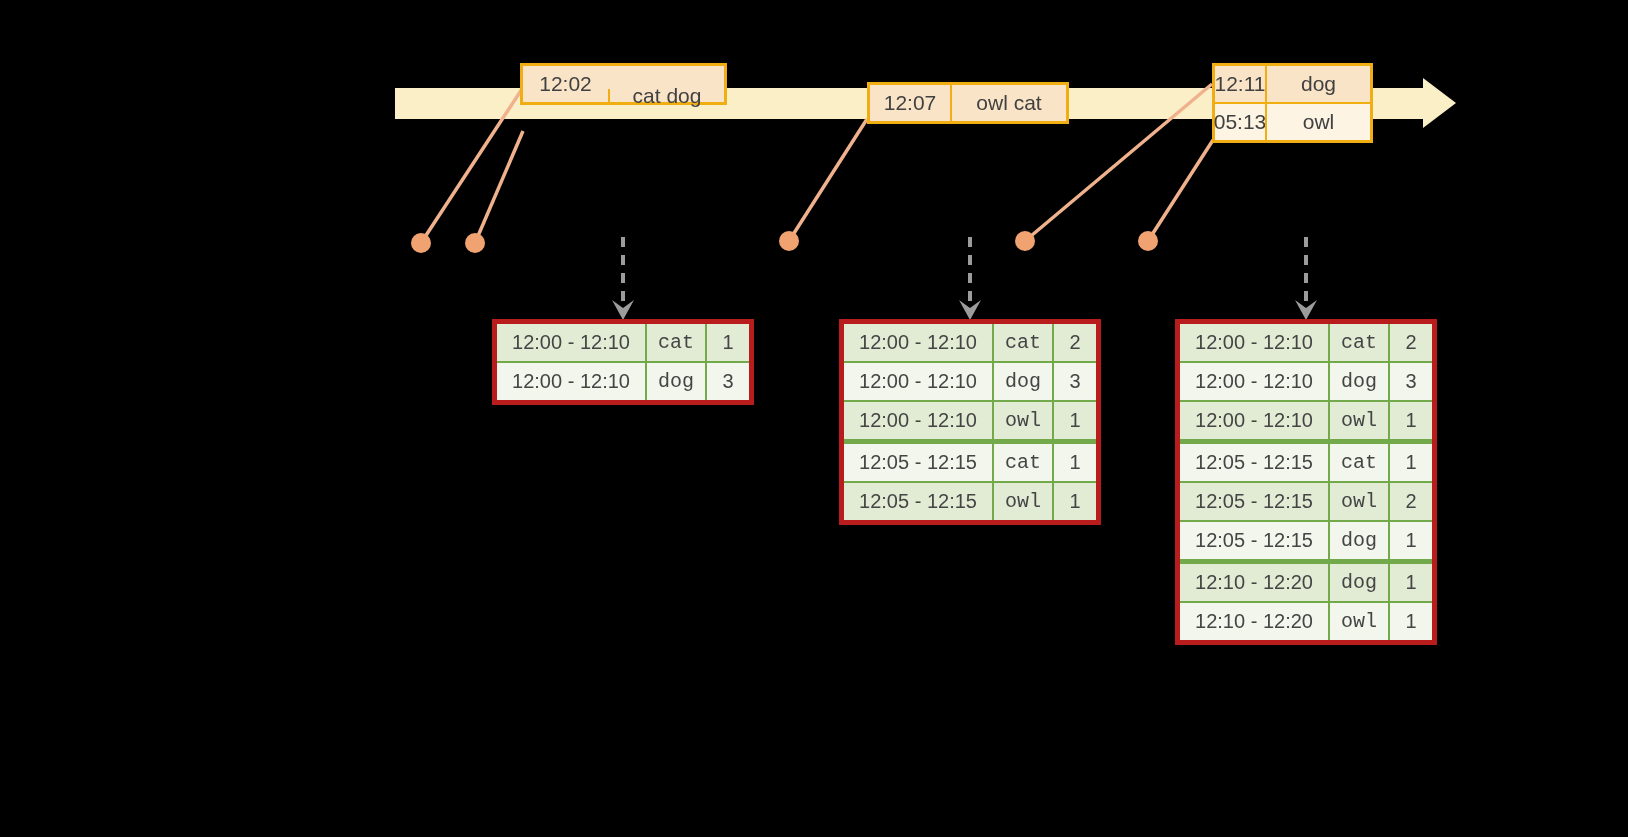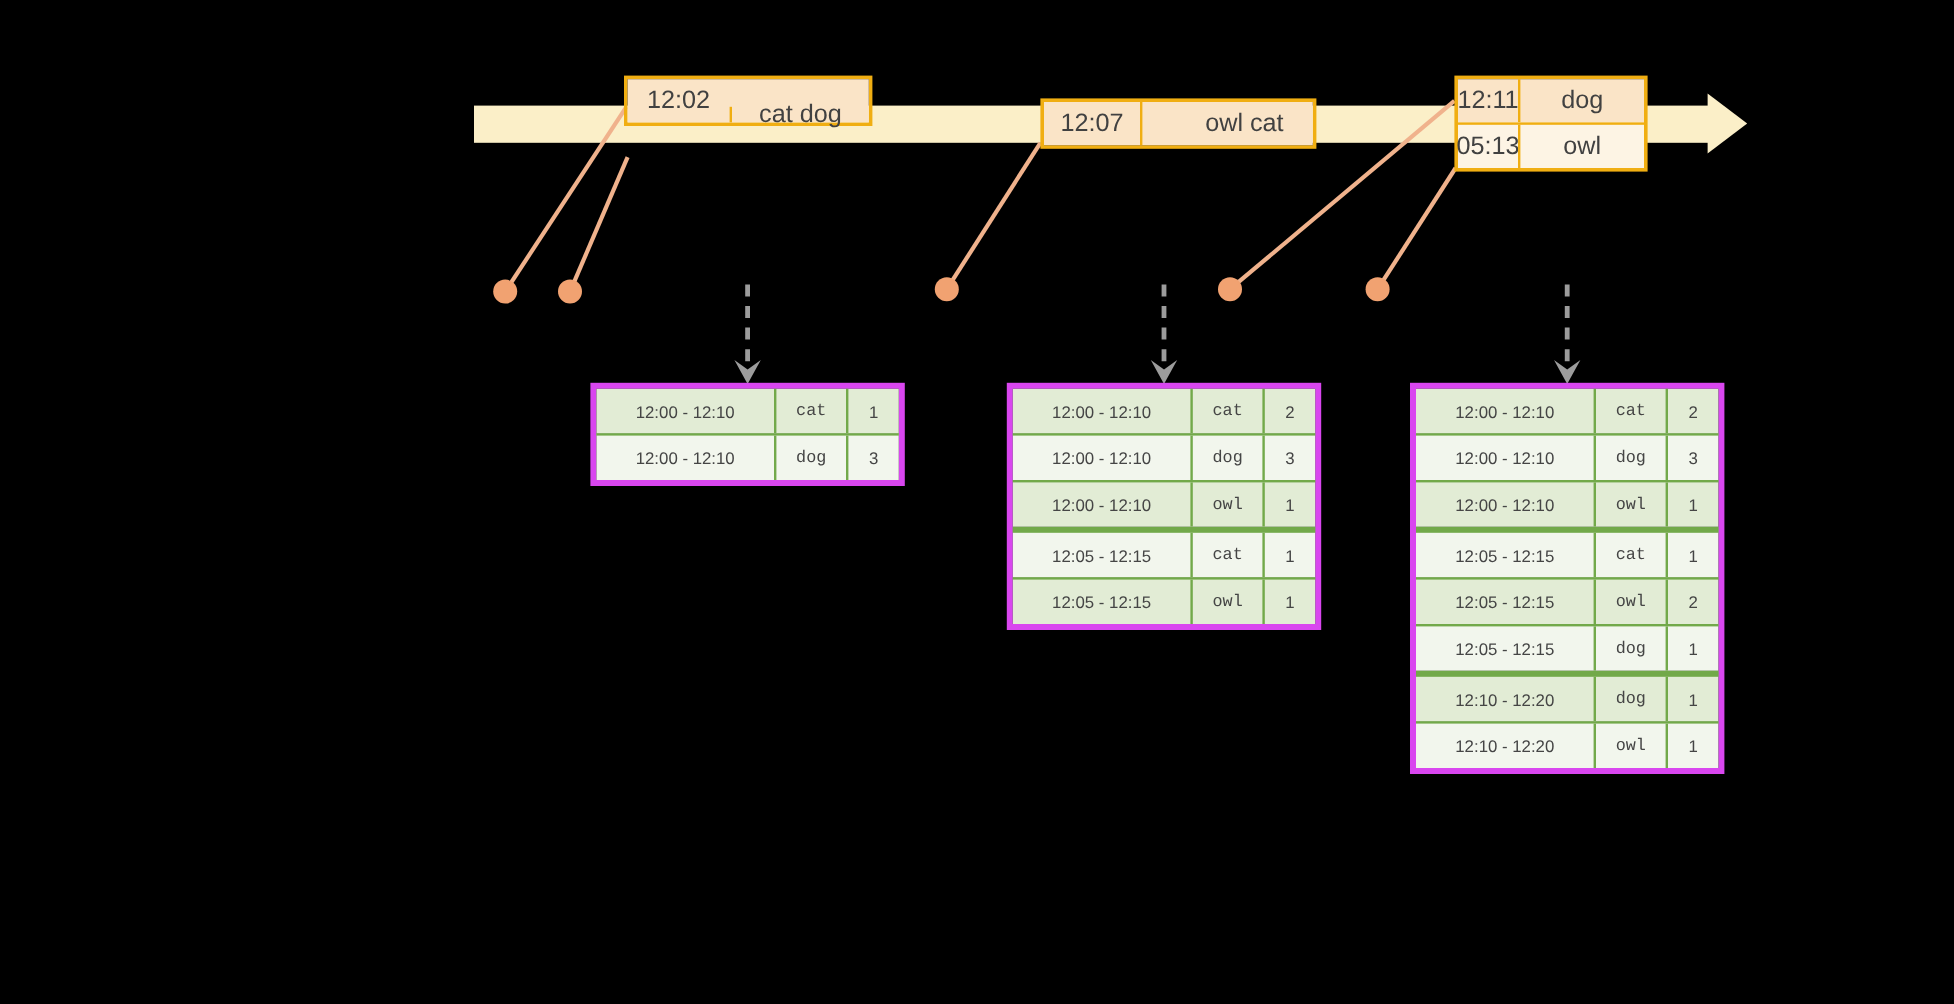--- a/index.html
+++ b/index.html
@@ -28,28 +28,28 @@
     display:flex;flex-direction:column;
     color:#414141;font-size:21px;
   }
   .erow{display:flex;height:36px;}
   .erow + .erow{border-top:2px solid #F0AE12;}
   .erow.dark{background:#FAE4C7;}
   .erow.light{background:#FDF4E4;}
   .ecell{display:flex;align-items:center;justify-content:center;}
   .et-words{border-left:2px solid #F0AE12;}
   .et1 .et-time{width:85px;}  .et1 .et-words{width:114px;margin-top:23px;}
-  .et2 .et-time{width:80px;}  .et2 .et-words{width:114px;padding-left:28px;}
+  .et2 .et-time{width:80px;}  .et2 .et-words{width:114px;}
   .et3 .et-time{width:50px;}  .et3 .et-words{width:103px;}
   
   .gtable{
     position:absolute;z-index:4;
-    border:5px solid #d946ef;
+    border:5px solid #b91c1c;
     display:flex;flex-direction:column;
-    color:#454545;font-size:14px;
+    color:#454545;font-size:20px;
   }
   .grow{display:flex;height:37px;}
   .grow + .grow{border-top:2px solid #72A94A;}
   .grow.gsep{border-top:5px solid #72A94A;}
   .grow.dark{background:#E2ECD5;}
   .grow.light{background:#F2F6ED;}
   .gcell{display:flex;align-items:center;justify-content:center;}
   .g-time{width:148px;}
   .g-word{width:58px;border-left:2px solid #72A94A;font-family:Liberation Mono, monospace;}
   .g-count{width:42px;border-left:2px solid #72A94A;}

